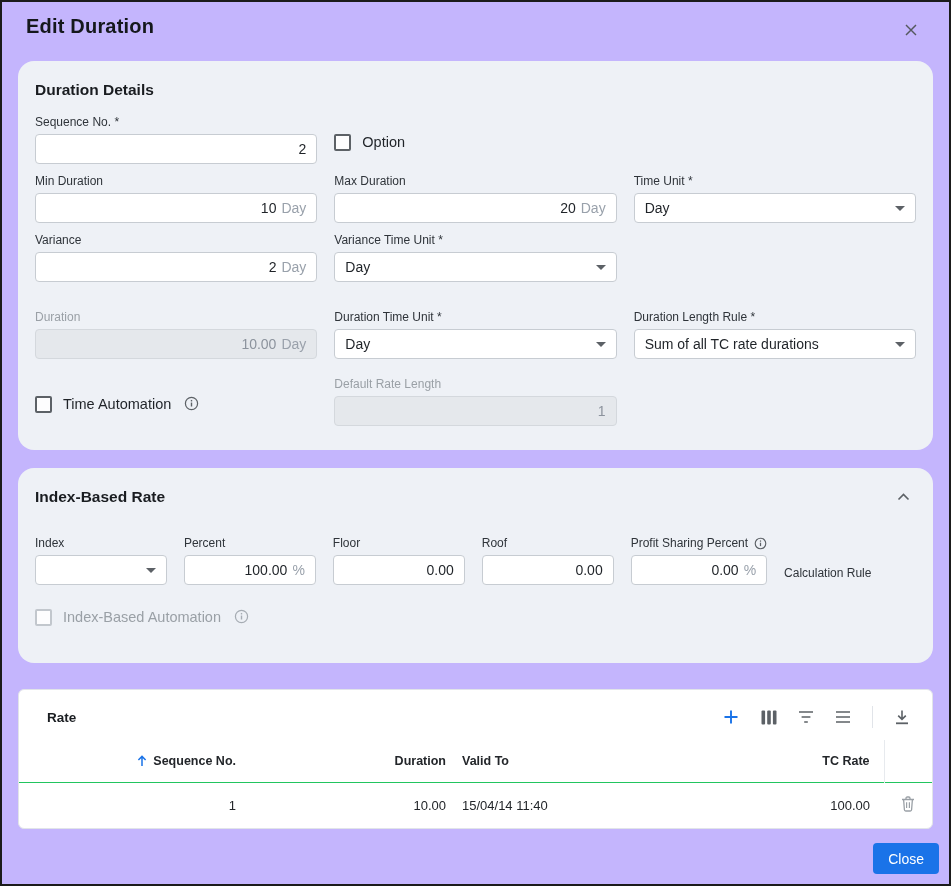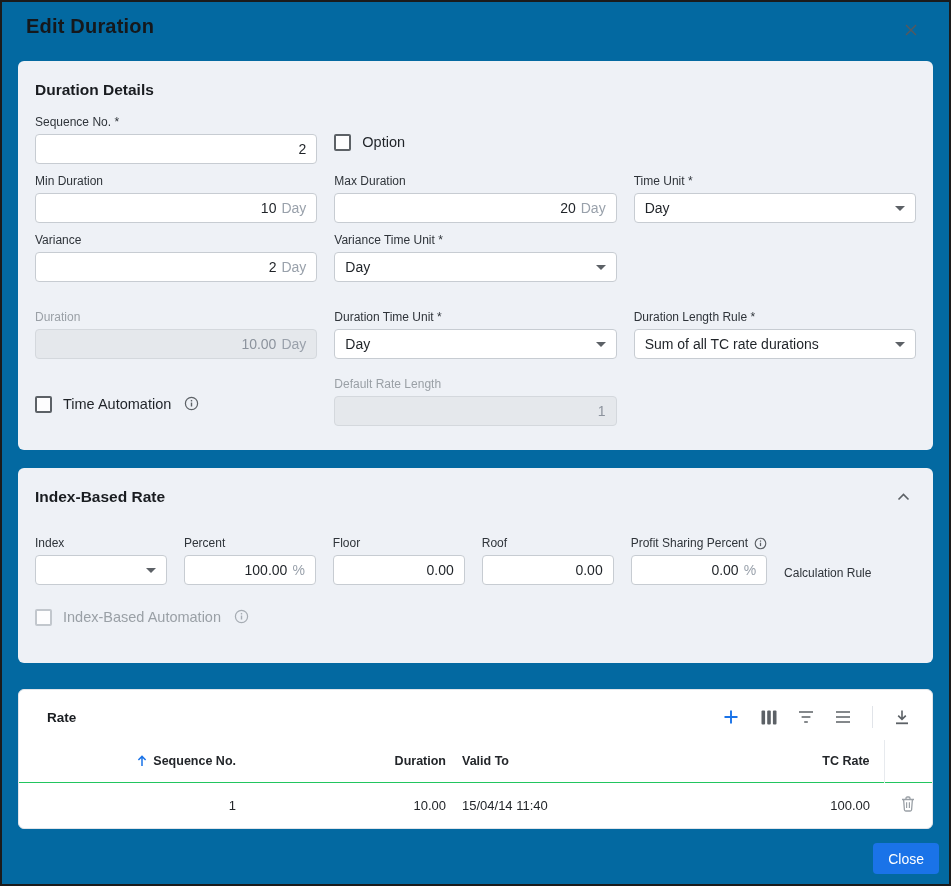--- a/index.html
+++ b/index.html
@@ -1,22 +1,22 @@
 <!DOCTYPE html>
 <html><head>
 <meta charset="utf-8">
 <style>
   html,body{margin:0;padding:0;background:#fff;font-family:"Liberation Sans",sans-serif;}
-  .dialog{width:951px;height:886px;box-sizing:border-box;border:2px solid #1b1b1b;background:#0369a1;position:relative;overflow:hidden;}
+  .dialog{width:951px;height:886px;box-sizing:border-box;border:2px solid #1b1b1b;background:#c4b5fd;position:relative;overflow:hidden;}
   
   .dlg-header{display:flex;align-items:flex-start;justify-content:space-between;padding:10px 22px 0 24px;}
   .dlg-title{font-size:20px;font-weight:700;color:#15181c;line-height:28px;letter-spacing:.2px;}
   .close-btn{border:none;background:none;padding:6px;cursor:pointer;line-height:0;margin-top:2px;}
   
-  .panel{margin:10px 16px;border-radius:6px;background:#eef1f6;padding:20px 17px 24px;}
+  .panel{margin:10px 16px;border-radius:16px;background:#eef1f6;padding:20px 17px 24px;}
   .panel.first{margin-top:15px;}
   .panel.second{margin-top:18px;}
   .panel-heading{font-size:15.5px;font-weight:700;color:#191c20;line-height:18px;}
   .panel-head-row{display:flex;align-items:center;justify-content:space-between;}
   
   .row3{display:grid;grid-template-columns:repeat(3,1fr);column-gap:17px;align-items:end;}
   .row6{display:grid;grid-template-columns:repeat(6,1fr);column-gap:17px;align-items:end;}
   .mt10{margin-top:10px;}.mt16{margin-top:16px;}.mt18{margin-top:18px;}.mt28{margin-top:28px;}.mt24{margin-top:24px;}.mt30{margin-top:30px;}
   .lbl{font-size:12px;color:#2f343a;margin-bottom:5px;line-height:14px;white-space:nowrap;display:flex;align-items:center;gap:4px;}
   .lbl.disabled{color:#9aa0a6;}

